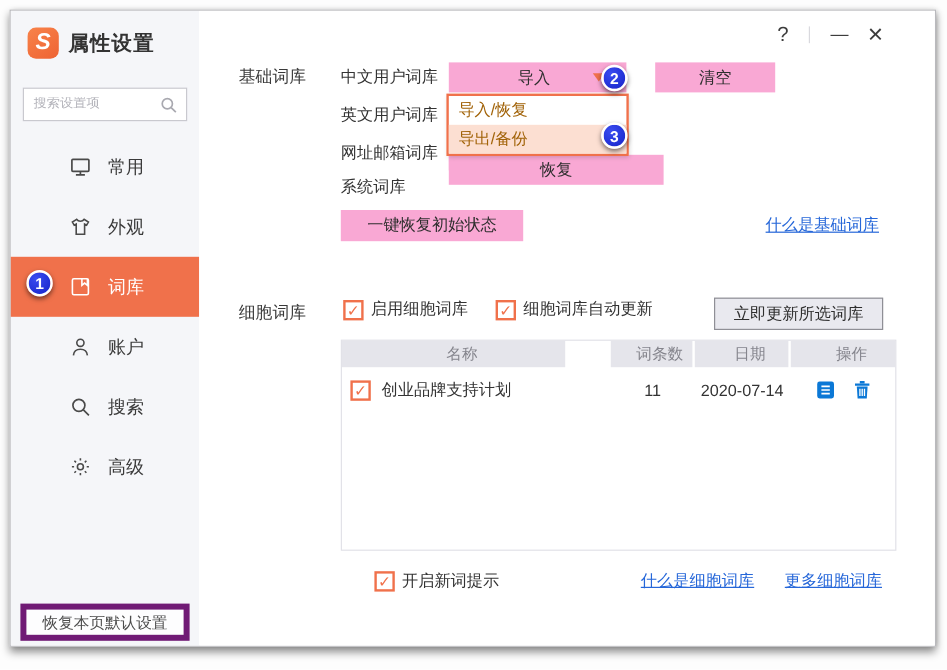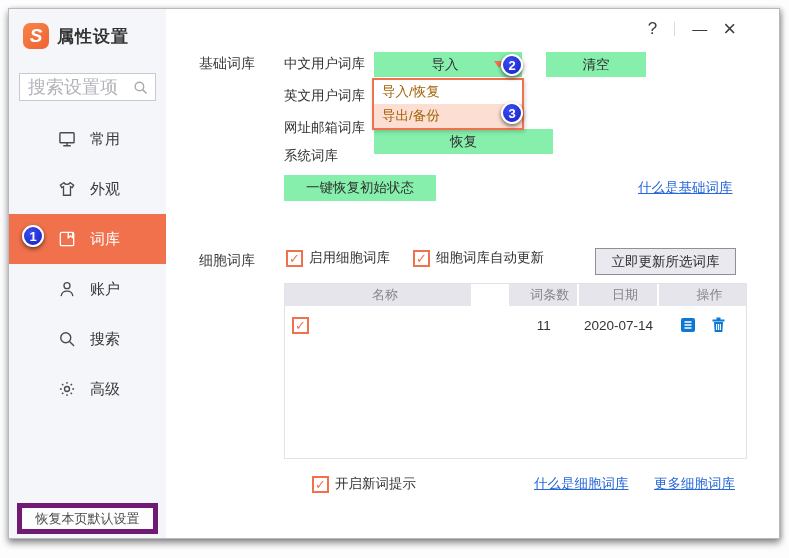--- a/index.html
+++ b/index.html
@@ -11,22 +11,22 @@
 
   
   .sidebar { position:absolute; left:0; top:0; width:157px; height:100%; background:#f5f6f9; }
   .logo-row { position:absolute; left:14px; top:14px; display:flex; align-items:center; gap:8px; }
   .logo { width:26px; height:26px; border-radius:7px; background:linear-gradient(145deg,#f8834a,#ee6333);
     color:#fff; font-weight:bold; font-size:19px; font-style:italic;
     display:flex; align-items:center; justify-content:center; }
   .app-title { font-size:17px; font-weight:600; color:#333; letter-spacing:1px; }
   .search-box { position:absolute; left:10px; top:64px; width:137px; height:28px; background:#fff;
     border:1px solid #c9c9cf; display:flex; align-items:center; padding:0 6px 0 8px; }
-  .search-box input { flex:1; border:none; outline:none; font-size:18px; color:#555; background:transparent; width:90px;
-    font-family:Liberation Sans, sans-serif; }
+  .search-box input { flex:1; border:none; outline:none; font-size:11px; color:#555; background:transparent; width:90px;
+    font-family:Liberation Mono, monospace; }
   .search-box input::placeholder { color:#b3b3ba; }
   .nav { position:absolute; left:0; top:105px; width:157px; }
   .nav-item { height:50px; display:flex; align-items:center; padding-left:48px; gap:13px;
     color:#3a3a3a; font-size:15px; cursor:pointer; }
   .nav-item svg { width:20px; height:20px; stroke:#4a4a4a; }
   .nav-item.selected { background:#f0714b; color:#fff; }
   .nav-item.selected svg { stroke:#fff; }
   .reset-btn { position:absolute; left:8px; top:494px; width:141px; height:31px; background:#fdfdfe;
     border:5px solid #701a75; font-size:13px; color:#4c4c4c; cursor:pointer;
     font-family:"Liberation Sans","DejaVu Sans",sans-serif; }
@@ -36,21 +36,21 @@
   .ctrl { font-size:17px; color:#3c3c3c; cursor:pointer; line-height:24px; }
   .ctrl.close { font-size:22px; font-weight:300; }
   .ctrl.min { font-size:15px; letter-spacing:-1px; }
   .vdiv { width:1px; height:14px; background:#d9d9de; }
 
   
   .main { position:absolute; left:157px; top:0; right:0; bottom:0; background:#fff; }
   .abs { position:absolute; }
   .sec-title { font-size:14px; color:#3a3a3a; }
   .row-label { font-size:13.5px; color:#333; }
-  .gbtn { background:#86efac; border:none; font-size:13.5px; color:#2e2e2e; cursor:pointer;
+  .gbtn { background:#f9a8d4; border:none; font-size:13.5px; color:#2e2e2e; cursor:pointer;
     display:flex; align-items:center; justify-content:center;
     font-family:"Liberation Sans","DejaVu Sans",sans-serif; }
   .import-btn { left:208px; top:43px; width:148px; height:25px; padding:0; }
   .import-btn .lbl { flex:1; text-align:center; padding-left:22px; }
   .arrow-zone { width:28px; height:100%; display:flex; align-items:center; justify-content:flex-start; cursor:pointer; }
   .tri { width:0; height:0; border-left:5px solid transparent; border-right:5px solid transparent;
     border-top:7px solid #f0714b; }
   .clear1-btn { left:380px; top:43px; width:100px; height:25px; }
   .clear3-btn { left:208px; top:108px; width:148px; height:25px; }
   .restore4-btn { left:208px; top:120px; width:179px; height:25px; }
@@ -215,20 +215,21 @@
     <div class="abs dict-table">
       <div class="t-head">
         <div class="hc c0">名称</div>
         <div class="hc c1">词条数</div>
         <div class="hc c2">日期</div>
         <div class="hc c3">操作</div>
       </div>
       <div class="t-row">
         <div class="bc c0 name">
           <span class="cb checked"></span>
+          <span>创业品牌支持计划</span>
         </div>
         <div class="bc c1">11</div>
         <div class="bc c2">2020-07-14</div>
         <div class="bc c3 ops">
           <span class="op-icon">
             <svg width="16" height="16" viewBox="0 0 16 16">
               <rect x="1" y="1" width="14" height="14" rx="2" fill="#0b78d6"></rect>
               <path d="M4.5 5h7M4.5 8h7M4.5 11h7" stroke="#fff" stroke-width="1.4"></path>
             </svg>
           </span>

